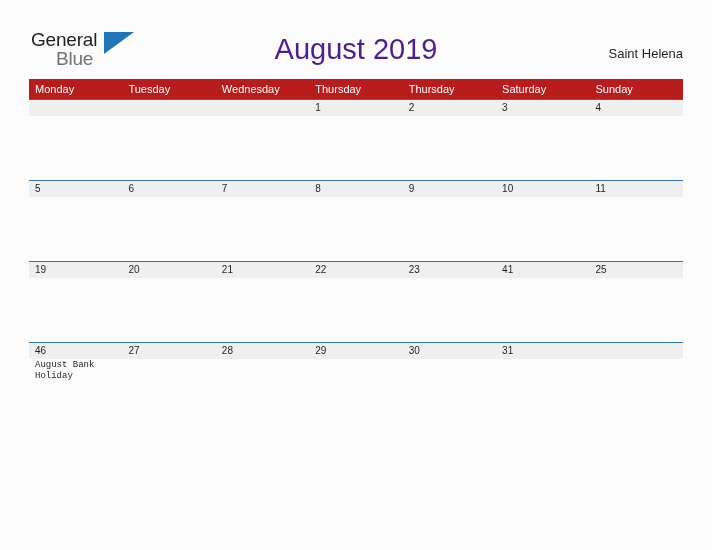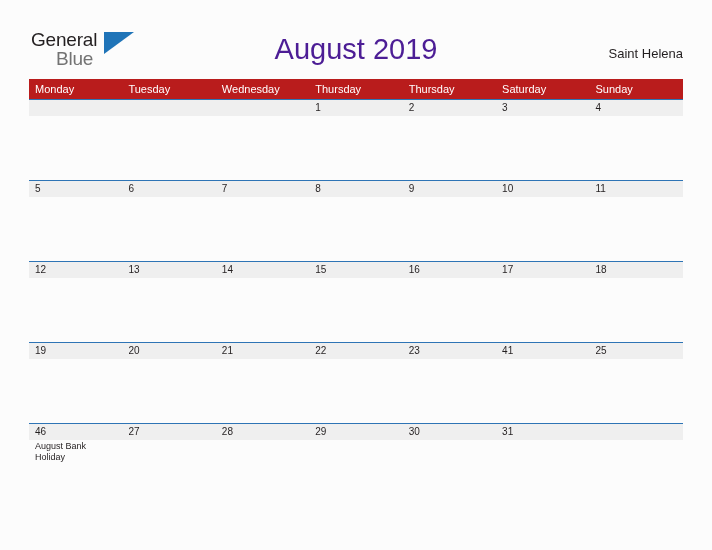--- a/index.html
+++ b/index.html
@@ -131,20 +131,21 @@
     line-height: 16px;
     padding-left: 6px;
     box-sizing: border-box;
     font-size: 10px;
     color: #231f20;
   }
   .event-layer {
     display: flex;
     width: 654px;
     height: 64px;
+    font-family: Liberation Mono, monospace;
   }
   .event-cell {
     width: 93.43px;
     padding: 1px 6px 0 6px;
     box-sizing: border-box;
     font-size: 9px;
     line-height: 11px;
     color: #231f20;
   }
 </style>
@@ -213,40 +214,20 @@
         <div class="event-cell"></div>
         <div class="event-cell"></div>
         <div class="event-cell"></div>
         <div class="event-cell"></div>
         <div class="event-cell"></div>
         <div class="event-cell"></div>
         <div class="event-cell"></div>
       </div>
     </div>
 
-    <div class="week-row">
-      <div class="day-band">
-        <div class="day-num">12</div>
-        <div class="day-num">13</div>
-        <div class="day-num">14</div>
-        <div class="day-num">15</div>
-        <div class="day-num">16</div>
-        <div class="day-num">17</div>
-        <div class="day-num">18</div>
-      </div>
-      <div class="event-layer">
-        <div class="event-cell"></div>
-        <div class="event-cell"></div>
-        <div class="event-cell"></div>
-        <div class="event-cell"></div>
-        <div class="event-cell"></div>
-        <div class="event-cell"></div>
-        <div class="event-cell"></div>
-      </div>
-    </div>
 
     <div class="week-row">
       <div class="day-band">
         <div class="day-num">19</div>
         <div class="day-num">20</div>
         <div class="day-num">21</div>
         <div class="day-num">22</div>
         <div class="day-num">23</div>
         <div class="day-num">41</div>
         <div class="day-num">25</div>

